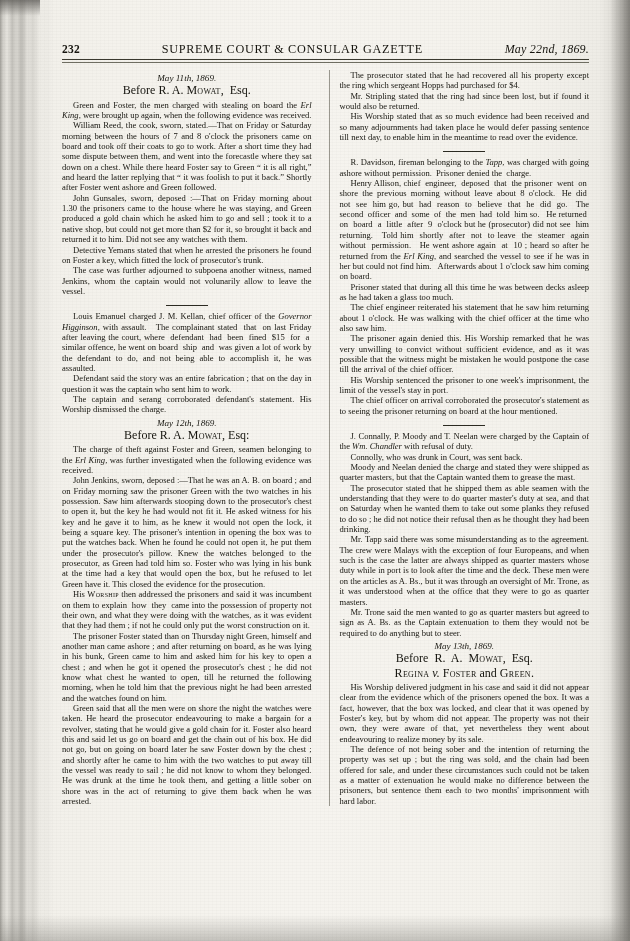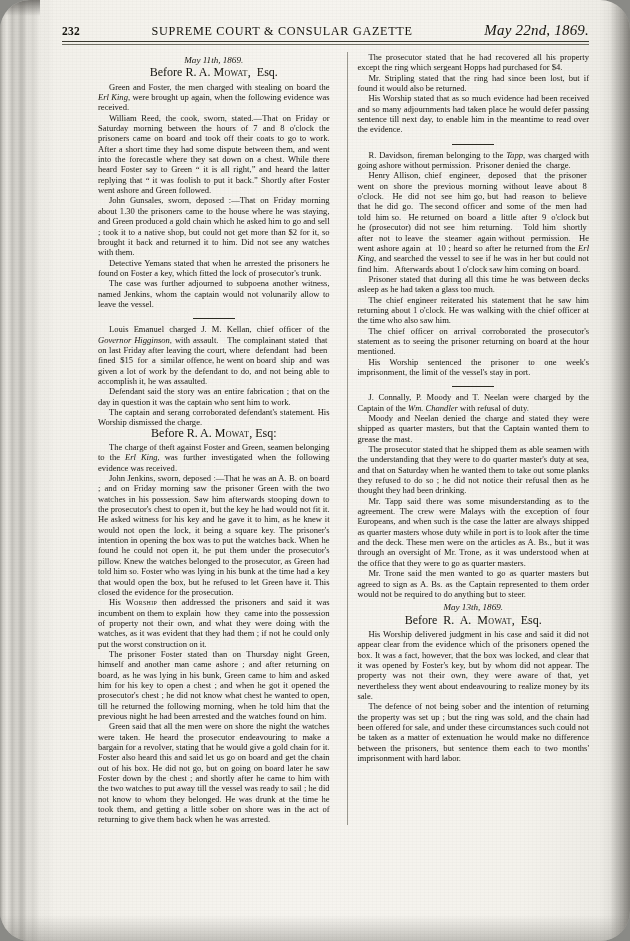--- a/index.html
+++ b/index.html
@@ -21,21 +21,20 @@
         #e6e4de 30px,
         #f2f0ea 46px,
         #f4f2ec 120px,
         #f6f4ef 300px,
         #f4f2ec 520px,
         #eeece6 600px,
         #d6d4ce 622px,
         #b9b7b1 630px);
     font-family: "Liberation Serif", "DejaVu Serif", serif;
     color: #16150f;
-    border-radius: 30px;
   }
   
   #gutter {
     position: absolute;
     left: 0; top: 0;
     width: 54px; height: 941px;
     background:
       linear-gradient(to right,
         rgba(120,118,112,0.55) 0px,
         rgba(180,178,172,0.30) 3px,
@@ -91,22 +90,23 @@
     font-weight: bold;
     font-size: 11.5px;
   }
   .runhead .title {
     font-size: 12.2px;
     letter-spacing: 0.7px;
     white-space: nowrap;
   }
   .runhead .date {
     font-style: italic;
-    font-size: 15px;
+    font-size: 12px;
     white-space: nowrap;
+    margin-top: 20px;
   }
   .rule {
     height: 2px;
     border-top: 1px solid #3a392f;
     border-bottom: 1px solid #6f6e62;
     margin: 2px 0 7px 0;
   }
   
   .cols {
     display: flex;
@@ -114,21 +114,21 @@
     position: relative;
   }
   .col {
     width: 254px;
     font-size: 8.55px;
     line-height: 10.35px;
     text-align: justify;
     text-justify: inter-word;
     hyphens: manual;
   }
-  .col.left { padding-right: 17px; margin-left: 36px; }
+  .col.left { padding-right: 17px; }
   .col.right { padding-left: 10px; }
   .vrule {
     width: 1px;
     background: #9a988f;
     margin: 0 0px;
     align-self: stretch;
   }
   p {
     margin: 0;
     text-indent: 11px;
@@ -199,20 +199,21 @@
         <p>John Gunsales, sworn, deposed :—That on Friday morning about 1.30 the prisoners came to the house where he was staying, and Green produced a gold chain which he asked him to go and sell ; took it to a native shop, but could not get more than $2 for it, so brought it back and returned it to him.  Did not see any watches with them.</p>
         <p>Detective Yemans stated that when  he arrested the prisoners he  found  on Foster a key, which fitted the lock of prosecutor's  trunk.</p>
         <p>The case was further adjourned to subpoena another witness, named Jenkins, whom the captain would not volunarily allow to leave the vessel.</p>
 
         <div class="sep"><span></span></div>
 
         <p>Louis Emanuel charged J. M. Kellan, chief officer of the <span class="it">Governor Higginson</span>, with assault.&nbsp;&nbsp; The complainant stated&nbsp; that&nbsp; on last Friday after leaving the court, where&nbsp; defendant&nbsp; had&nbsp; been&nbsp; fined&nbsp; $15&nbsp; for&nbsp; a&nbsp; similar offence, he went on board&nbsp; ship&nbsp; and&nbsp; was given a lot of work by the defendant to do, and not being able to accomplish it, he was assaulted.</p>
         <p>Defendant said the story was an entire  fabrication ; that on the day in question  it  was  the  captain  who sent him to work.</p>
         <p>The  captain  and  serang  corroborated  defendant's statement.   His Worship dismissed  the  charge.</p>
 
+        <p class="datehead">May 12th, 1869.</p>
         <p class="beforehead">Before R. A. <span class="caps">Mowat</span>, Esq:</p>
 
         <p>The charge of theft against Foster and Green, seamen belonging to the <span class="it">Erl King</span>, was further investigated when the following evidence was received.</p>
         <p>John Jenkins, sworn, deposed :—That he was an A. B. on board ; and on Friday morning saw the prisoner Green with the two watches in his possession. Saw him afterwards stooping down to the prosecutor's chest to open it, but the key he had would  not  fit  it.  He asked witness for his key and he gave it to  him, as he knew it would not open the lock, it being a square key. The prisoner's intention in opening the box was to put the watches back. When he found he could not open it, he put them under the prosecutor's pillow.   Knew the watches belonged to the prosecutor, as Green had told him so.   Foster who was lying in his bunk at the time had a key that would open the box, but he refused to let Green have it.   This closed the evidence for the prosecution.</p>
         <p>His <span class="caps">Worship</span> then addressed the prisoners and said it was incumbent on them to explain&nbsp; how&nbsp; they&nbsp; came into the possession of property not their own, and what they were doing with the watches, as it was evident that they had them ; if not he could only put the worst construction on it.</p>
         <p>The prisoner Foster stated than on  Thursday  night Green, himself and another man came ashore ; and after returning on board, as he was lying in his bunk, Green came to him and asked him for his key to open a chest ; and when  he got  it opened  the  prosecutor's  chest ; he did not know what chest he  wanted to open, till he returned the following morning, when he told him that the previous night he had been arrested and  the  watches found on him.</p>
         <p>Green  said that  all  the  men  were  on  shore  the night the watches were taken.   He heard the prosecutor endeavouring to make a bargain for a revolver, stating that he would give a gold  chain  for  it.   Foster  also heard this and said let us  go  on  board  and  get  the chain out of his box.   He did not go, but on  going on board later he saw Foster  down  by  the  chest ;  and shortly after he came to him with the two  watches to put away till the vessel was ready to  sail ; he did not know to whom they belonged.  He was drunk  at  the time he took them, and getting a little sober on shore was in the act of returning to give them back when he was arrested.</p>
       </div>
 
       <div class="vrule"></div>
@@ -221,33 +222,36 @@
         <p>The prosecutor stated that he had  recovered  all his property except  the  ring  which  sergeant  Hopps  had purchased for $4.</p>
         <p>Mr. Stripling stated that the ring had since been lost, but if  found  it would also  be  returned.</p>
         <p>His Worship stated that as so much  evidence  had been received and so many  adjournments  had  taken place he would  defer  passing  sentence  till next day, to enable him in the meantime to read over the evidence.</p>
 
         <div class="sep"><span></span></div>
 
         <p>R. Davidson, fireman belonging to the <span class="it">Tapp</span>, was charged with going ashore without permission.&nbsp; Prisoner denied the&nbsp; charge.</p>
         <p>Henry Allison, chief&nbsp; engineer,&nbsp; deposed&nbsp; that&nbsp; the prisoner&nbsp; went&nbsp; on&nbsp; shore&nbsp; the&nbsp; previous&nbsp; morning&nbsp; without&nbsp; leave&nbsp; about&nbsp; 8&nbsp; o'clock.&nbsp;&nbsp; He&nbsp; did&nbsp; not&nbsp; see&nbsp; him go, but&nbsp; had&nbsp; reason&nbsp; to&nbsp; believe&nbsp; that&nbsp; he&nbsp; did&nbsp; go.&nbsp;&nbsp; The second&nbsp; officer&nbsp; and&nbsp; some&nbsp; of&nbsp; the&nbsp; men&nbsp; had&nbsp; told&nbsp; him so.&nbsp;&nbsp; He returned&nbsp; on&nbsp; board&nbsp; a&nbsp; little&nbsp; after&nbsp; 9&nbsp; o'clock but he (prosecutor) did not see&nbsp; him returning.&nbsp;&nbsp; Told him&nbsp; shortly&nbsp; after&nbsp; not&nbsp; to leave&nbsp; the&nbsp; steamer&nbsp; again without&nbsp; permission.&nbsp;&nbsp; He went ashore again&nbsp; at&nbsp; 10 ; heard so after he returned from the <span class="it">Erl King</span>, and searched the vessel to see if he was in her but could not find him.&nbsp;&nbsp; Afterwards about 1 o'clock saw him coming on board.</p>
         <p>Prisoner stated that during all this time he  was  between decks asleep as he had taken a glass too much.</p>
         <p>The chief engineer reiterated his  statement  that he saw him returning about 1 o'clock.   He  was  walking with the chief officer at the time who also saw  him.</p>
+        <p>The  prisoner  again  denied  this.   His  Worship remarked that he was very unwilling to convict without sufficient evidence, and as it was possible that the witness might be mistaken he would postpone the case till the arrival of the chief officer.</p>
+        <p>His Worship sentenced the  prisoner  to  one  week's imprisonment, the limit of the vessel's stay in port.</p>
         <p>The chief officer on  arrival  corroborated  the  prosecutor's statement as  to  seeing  the  prisoner  returning on board at the  hour  mentioned.</p>
-        <p>His Worship sentenced the  prisoner  to  one  week's imprisonment, the limit of the vessel's stay in port.</p>
 
         <div class="sep"><span></span></div>
 
         <p>J. Connally, P. Moody and T. Neelan were charged by the Captain of the <span class="it">Wm. Chandler</span> with refusal of duty.</p>
+        <p>Connolly, who was drunk in Court,  was  sent  back.</p>
         <p>Moody and Neelan denied the charge and stated they were shipped as quarter masters, but that the Captain wanted  them  to  grease  the  mast.</p>
         <p>The prosecutor stated that he shipped them as able seamen with the understanding that they were to do quarter master's  duty  at  sea,  and that  on  Saturday when  he  wanted  them  to  take  out  some  planks they refused to do so ; he did not notice their  refusal then as he thought they had been drinking.</p>
         <p>Mr. Tapp said there was some  misunderstanding as to the agreement.   The  crew  were  Malays  with  the exception of four Europeans, and  when  such  is  the case the latter are always shipped as quarter masters whose duty while in port is to look after the time and the deck.   These men  were  on  the  articles  as A. Bs., but it was through an oversight of Mr. Trone, as it was understood  when at  the  office  that  they were to go as quarter masters.</p>
-        <p>Mr. Trone said the men  wanted  to  go  as  quarter masters but agreed to sign as A.  Bs.  as  the  Captain represented to them order would not be  required to do anything but to steer.</p>
+        <p>Mr. Trone said the men  wanted  to  go  as  quarter masters but agreed to sign as A.  Bs.  as  the  Captain extenuation to them they would not be  required to do anything but to steer.</p>
 
         <p class="datehead">May 13th, 1869.</p>
         <p class="beforehead">Before&nbsp; R.&nbsp; A.&nbsp; <span class="caps">Mowat</span>,&nbsp; Esq.</p>
+        <p class="beforehead"><span class="caps">Regina</span> <span class="it">v.</span> <span class="caps">Foster</span> and <span class="caps">Green</span>.</p>
 
         <p>His Worship delivered judgment in his case and said it did not appear clear from the evidence which of  the prisoners opened the box. It was a fact, however, that the box was locked, and clear that  it  was  opened  by Foster's key, but by whom did not appear.   The property was not their own,  they  were aware of that, yet nevertheless they went about  endeavouring  to  realize money by its sale.</p>
         <p>The defence of not being sober and  the  intention  of returning the property was set  up ;  but the ring  was sold, and  the  chain  had  been  offered  for sale, and under these circumstances  such could not  be taken  as a matter  of  extenuation  he  would  make  no  difference between the prisoners, but sentence them each to  two months' imprisonment with hard labor.</p>
       </div>
 
     </div>
   </div>
   <div id="noise"></div>
 </div>
 

